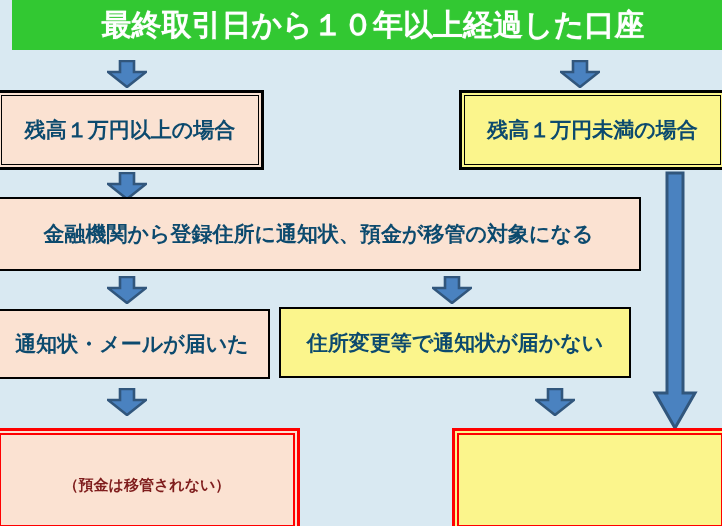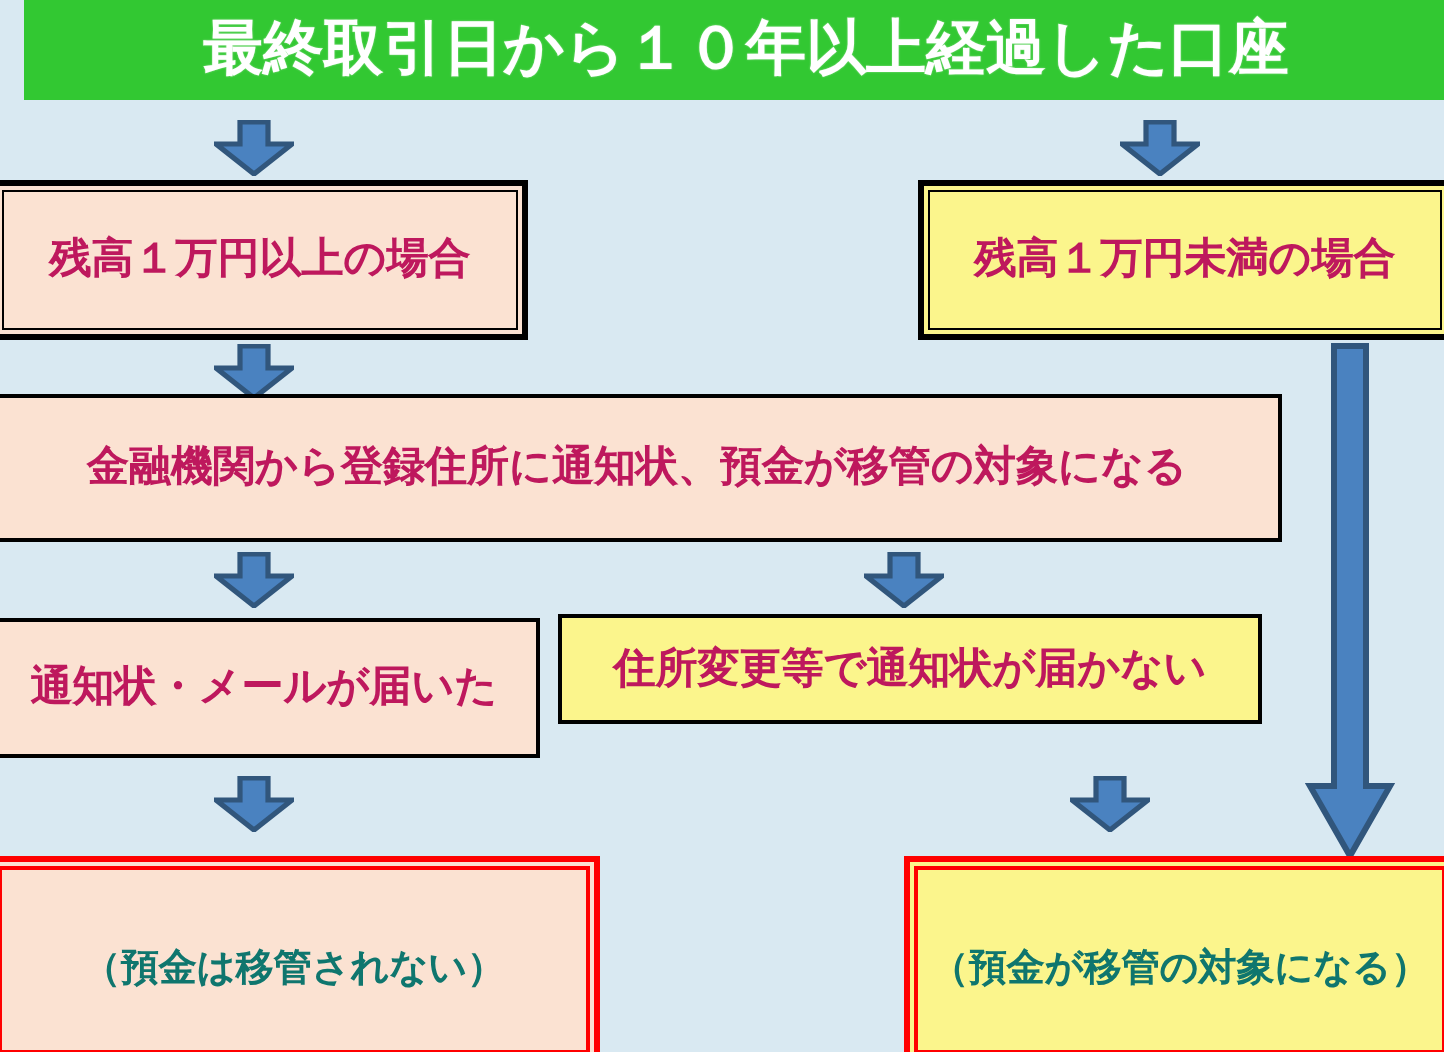--- a/index.html
+++ b/index.html
@@ -47,21 +47,21 @@
   .node {
     position: absolute;
     box-sizing: border-box;
     display: flex;
     align-items: center;
     justify-content: center;
     text-align: center;
   }
   .node .node-text {
     font-size: 21px;
-    color: #be185d;
+    color: #0c4a6e;
     font-weight: bold;
     white-space: nowrap;
     line-height: 1.1;
   }
 
   
   .box-peach-black {
     background: #fbe2d2;
     border: 3px solid #000000;
     box-shadow: inset 0 0 0 2px #fbe2d2, inset 0 0 0 3px #000000;
@@ -98,22 +98,22 @@
     justify-content: center;
   }
   .result-main {
     color: #ff0000;
     font-size: 23px;
     font-weight: bold;
     white-space: nowrap;
     line-height: 1.15;
   }
   .result-sub {
-    color: #0f766e;
-    font-size: 19px;
+    color: #7f1d1d;
+    font-size: 15px;
     font-weight: bold;
     white-space: nowrap;
     line-height: 1.15;
     margin-top: 9px;
   }
 
   
   .arrow-small {
     position: absolute;
     width: 40px;
@@ -178,37 +178,36 @@
   <div class="arrow-small" style="left:432px; top:276px;">
     <svg width="40" height="28" viewBox="0 0 40 28">
       <polygon points="13,1 27,1 27,12 39,12 20,27 1,12 13,12" fill="#4a82c0" stroke="#31567c" stroke-width="2.6"></polygon>
     </svg>
   </div>
 
   <div class="node box-peach-thin" style="left:-6px; top:309px; width:276px; height:70px;">
     <span class="node-text">通知状・メールが届いた</span>
   </div>
 
-  <div class="node box-yellow-thin" style="left:279px; top:307px; width:352px; height:55px;">
+  <div class="node box-yellow-thin" style="left:279px; top:307px; width:352px; height:71px;">
     <span class="node-text">住所変更等で通知状が届かない</span>
   </div>
 
   <div class="arrow-small" style="left:107px; top:388px;">
     <svg width="40" height="28" viewBox="0 0 40 28">
       <polygon points="13,1 27,1 27,12 39,12 20,27 1,12 13,12" fill="#4a82c0" stroke="#31567c" stroke-width="2.6"></polygon>
     </svg>
   </div>
 
   <div class="arrow-small" style="left:535px; top:388px;">
     <svg width="40" height="28" viewBox="0 0 40 28">
       <polygon points="13,1 27,1 27,12 39,12 20,27 1,12 13,12" fill="#4a82c0" stroke="#31567c" stroke-width="2.6"></polygon>
     </svg>
   </div>
 
   <div class="node box-result-peach" style="left:-6px; top:428px; width:306px; height:104px;">
     <span class="result-sub">（預金は移管されない）</span>
   </div>
 
   <div class="node box-result-yellow" style="left:452px; top:428px; width:276px; height:104px;">
-    <span class="result-sub">（預金が移管の対象になる）</span>
   </div>
 
 </div>
 
 </body></html>

